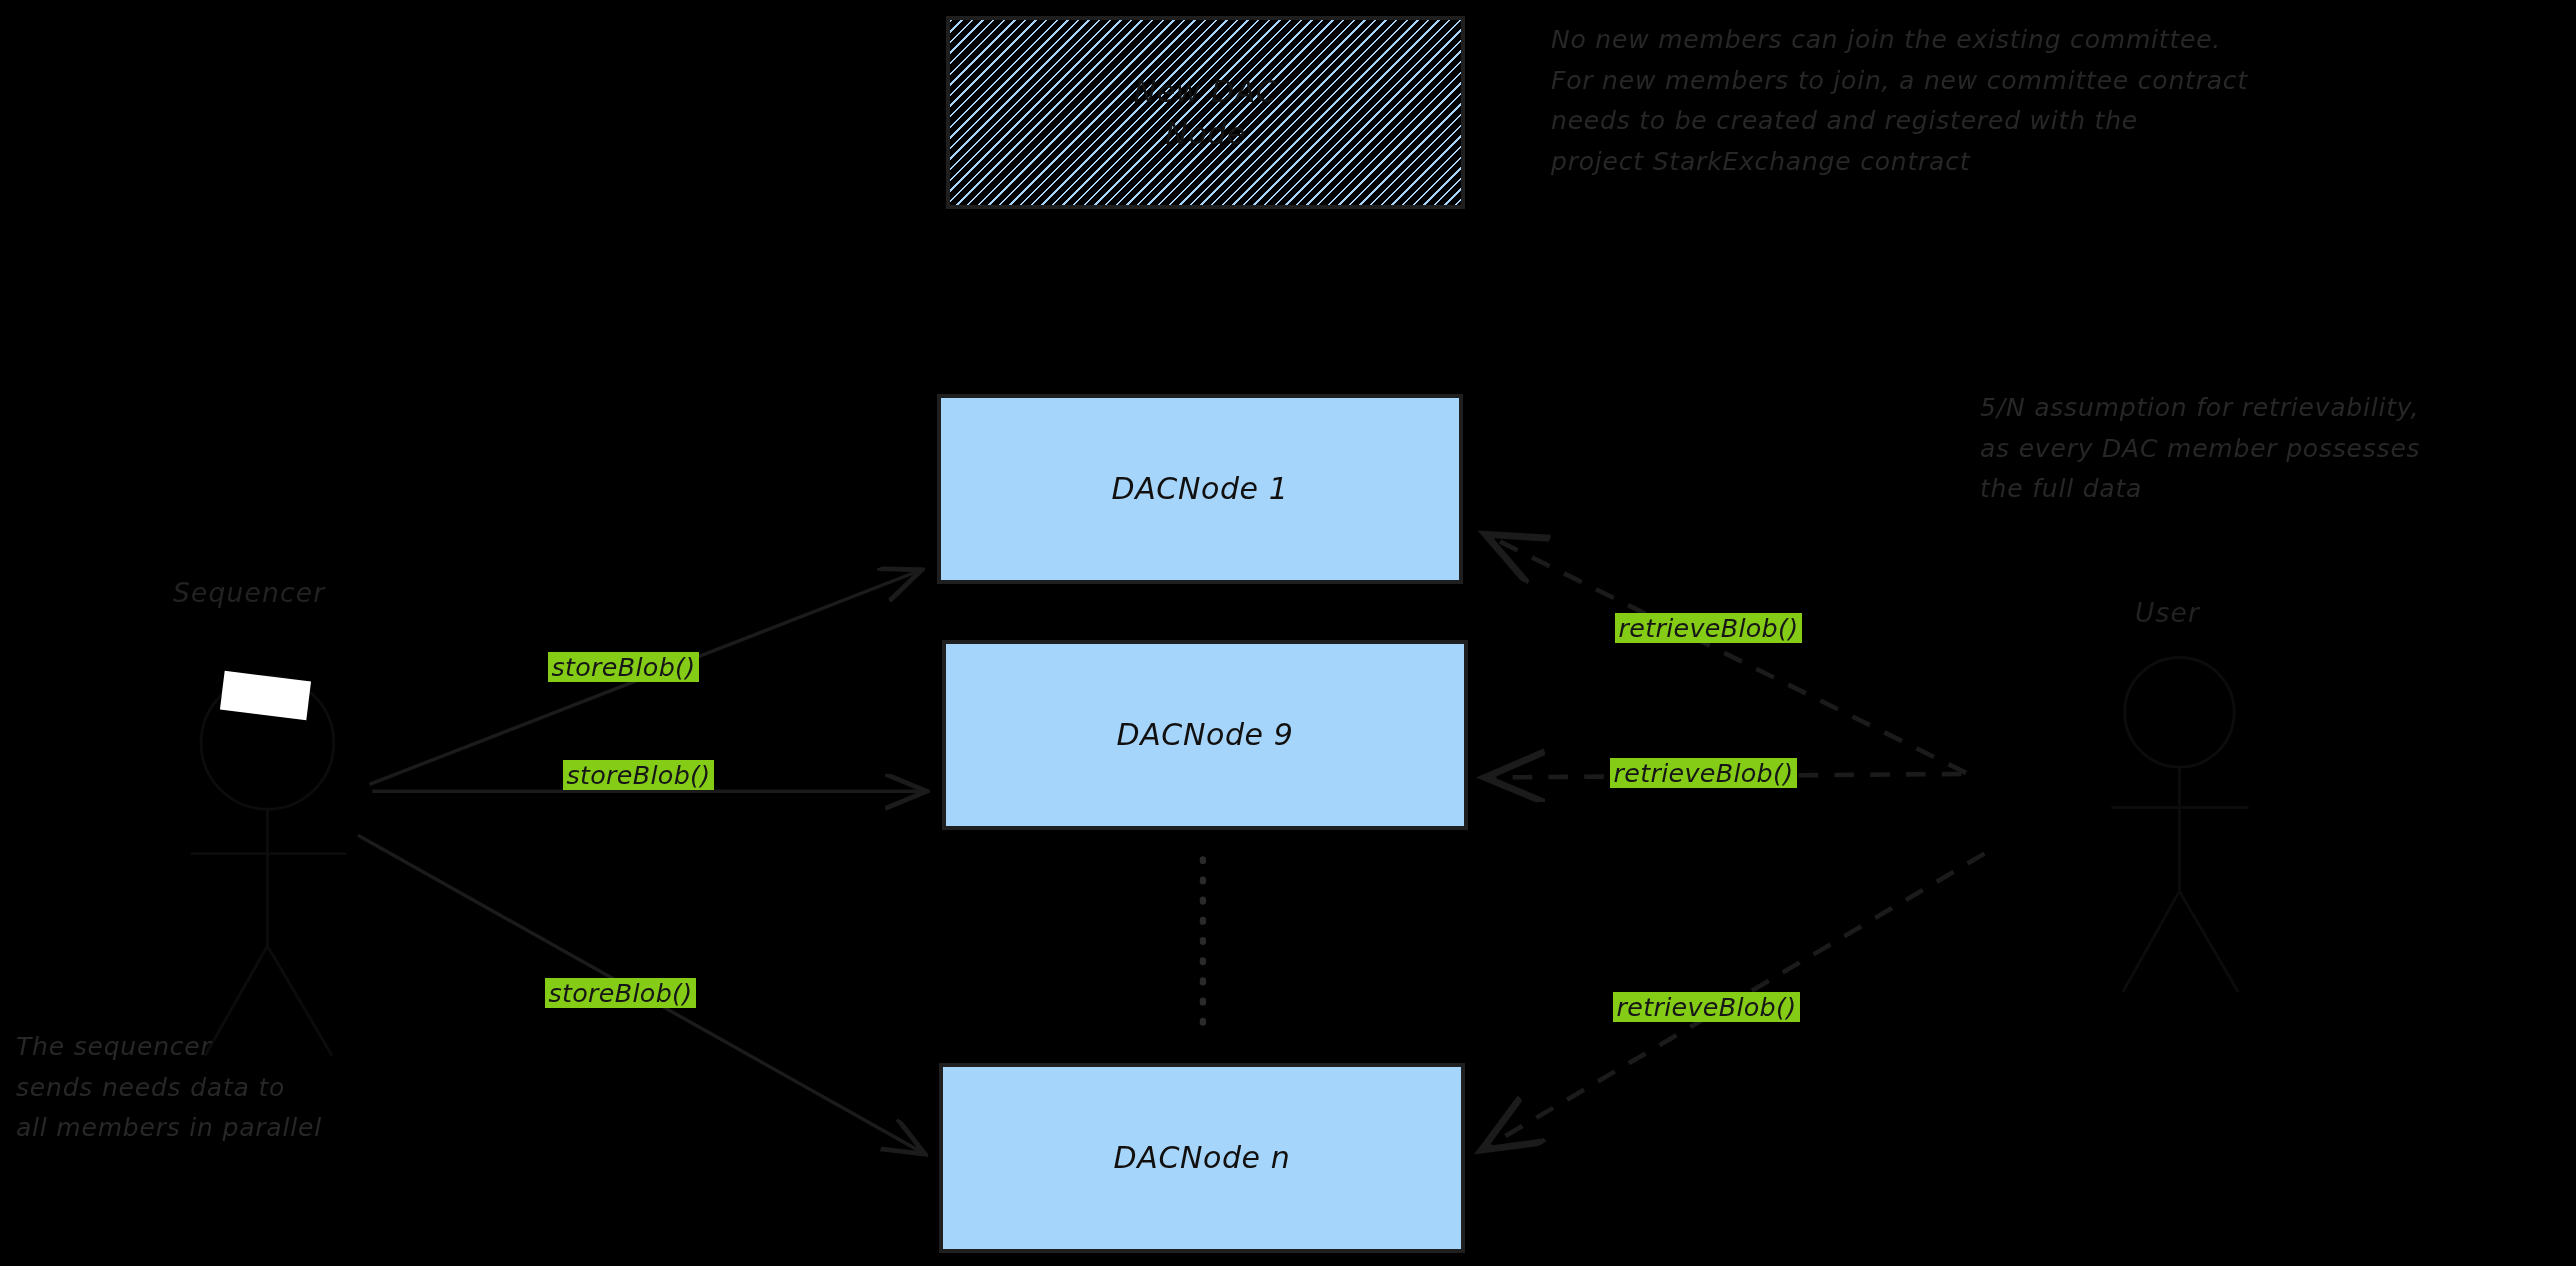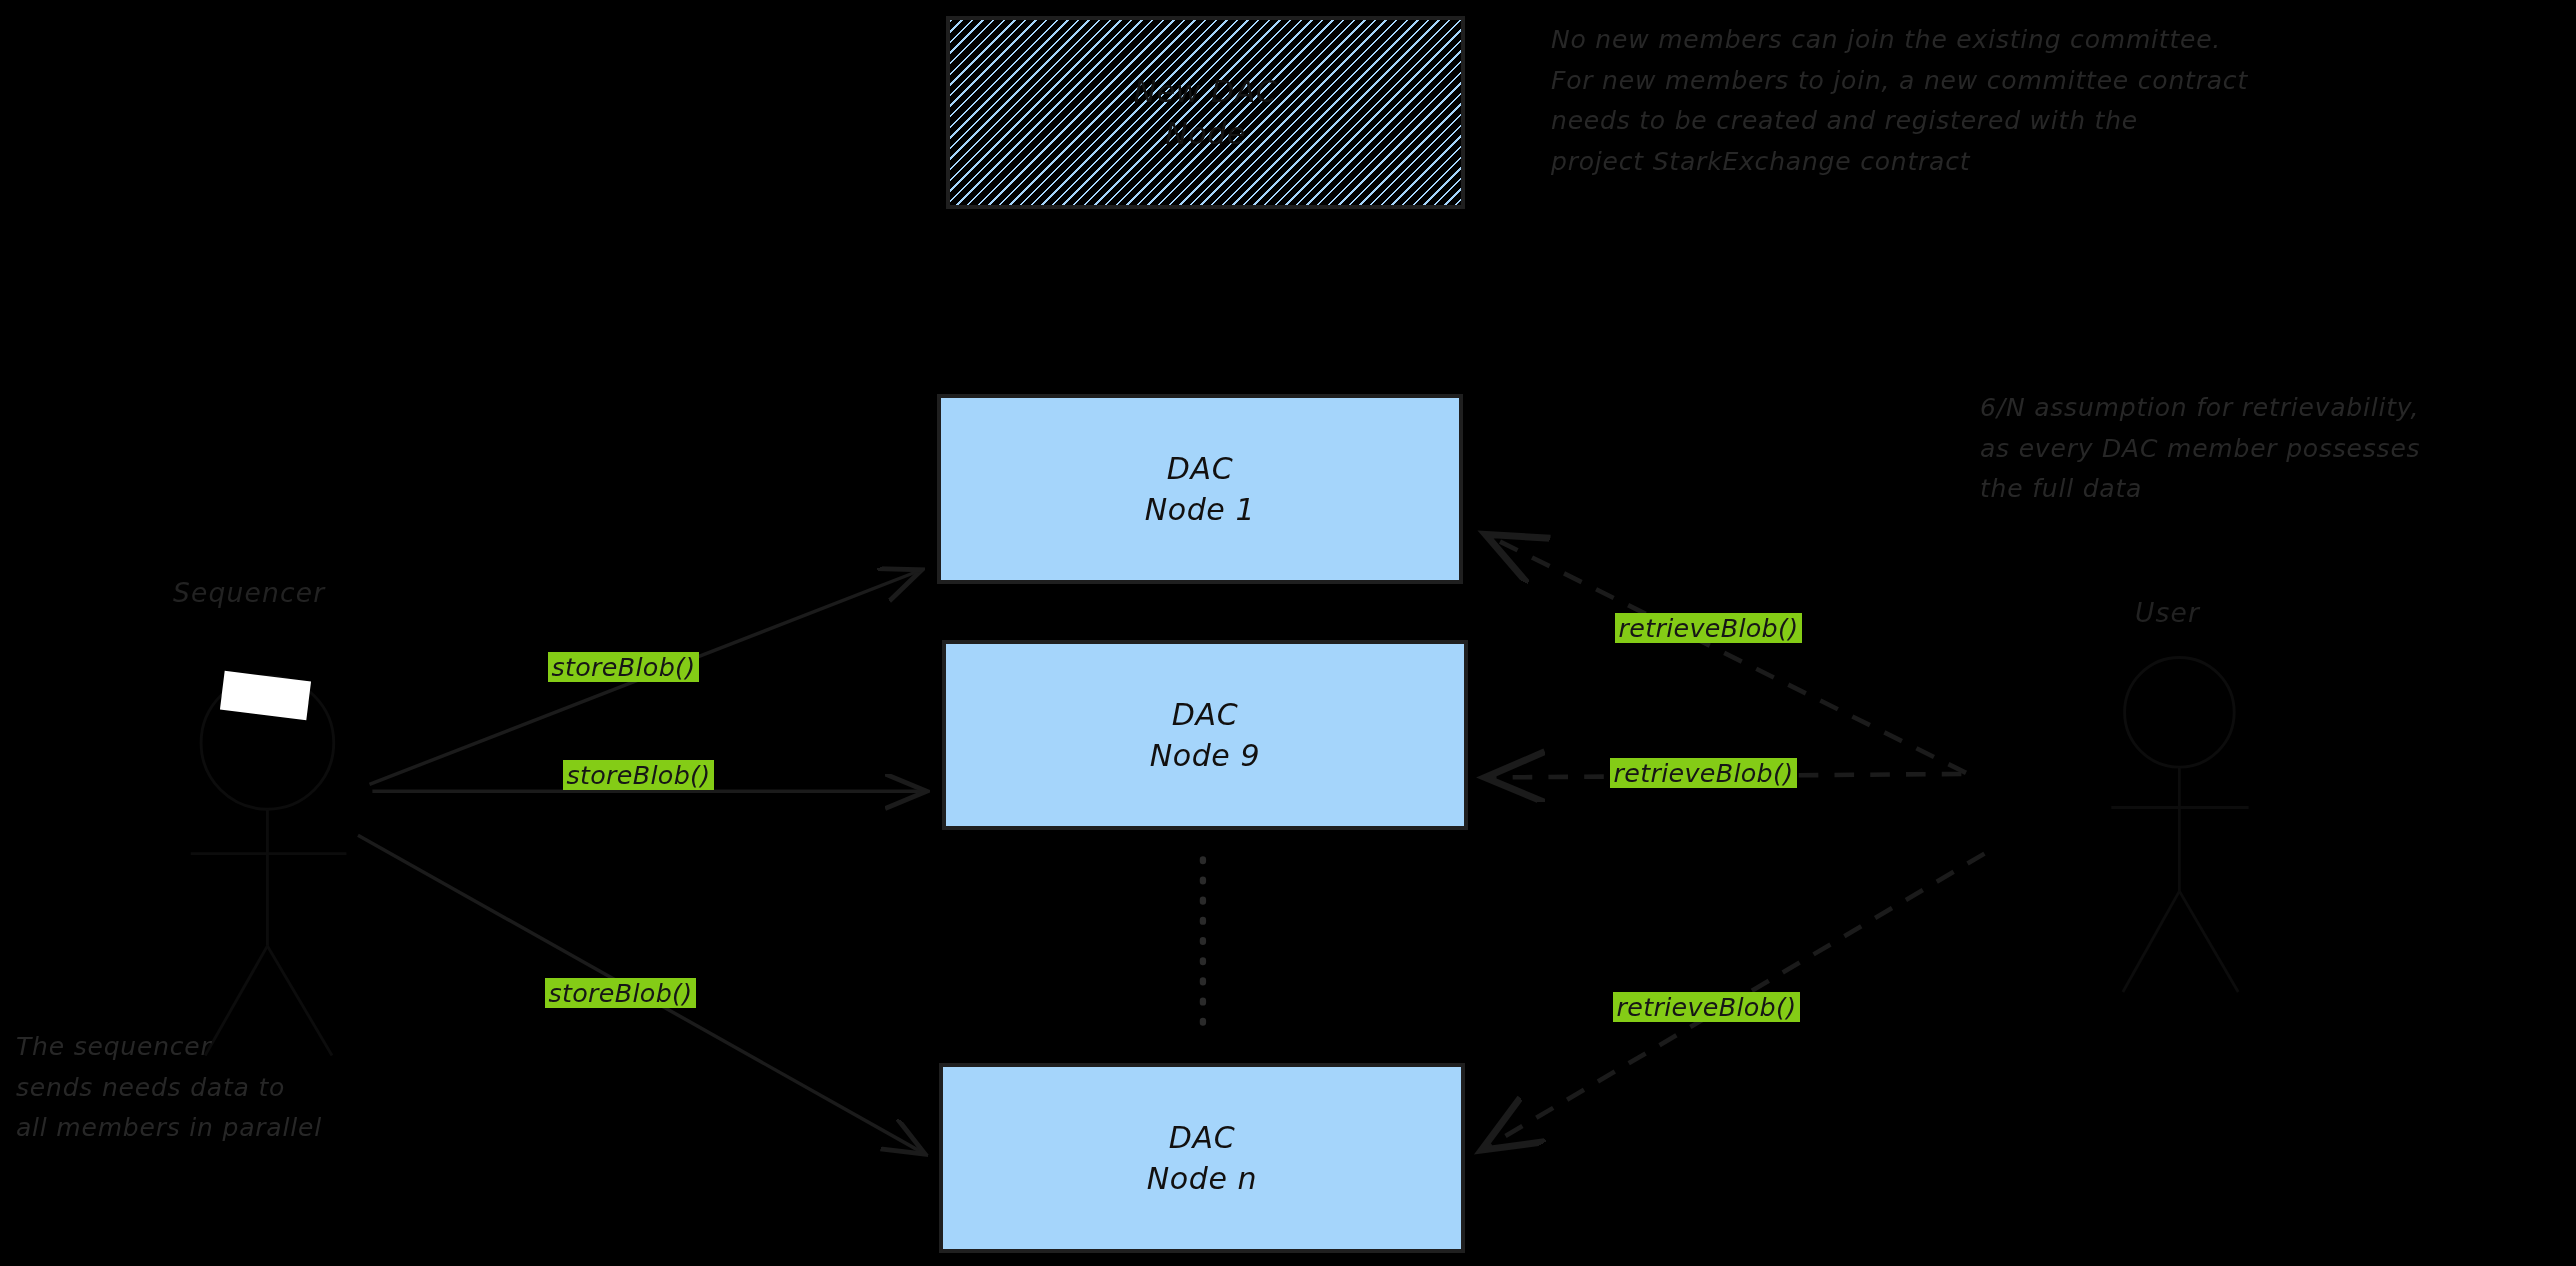--- a/index.html
+++ b/index.html
@@ -16,21 +16,20 @@
     font-family: "DejaVu Sans", sans-serif;
   }
   .abs { position: absolute; }
 
   
   .node-box {
     box-sizing: border-box;
     background: #a5d5fb;
     border: 4px solid #1f1f1f;
     display: flex;
-    flex-direction: column;
     align-items: center;
     justify-content: center;
   }
   .node-box .node-line {
     color: #12100f;
     font-size: 30px;
     font-style: italic;
     line-height: 1.38;
     letter-spacing: 0.6px;
     font-family: "DejaVu Sans", sans-serif;
@@ -182,21 +181,21 @@
 
   <div class="abs edge-label" style="left:1615px; top:613px;">retrieveBlob()</div>
   <div class="abs edge-label" style="left:1610px; top:758px;">retrieveBlob()</div>
   <div class="abs edge-label" style="left:1613px; top:992px;">retrieveBlob()</div>
 
   <div class="abs note" style="left:1551px; top:20px; width:935px;">No new members can join the existing committee.
 For new members to join, a new committee contract
 needs to be created and registered with the
 project StarkExchange contract</div>
 
-  <div class="abs note" style="left:1980px; top:388px; width:594px;">6/N assumption for retrievability,
+  <div class="abs note" style="left:1980px; top:388px; width:594px;">5/N assumption for retrievability,
 as every DAC member possesses
 the full data</div>
 
   <div class="abs note" style="left:16px; top:1027px; width:415px;">The sequencer
 sends needs data to
 all members in parallel</div>
 
 </div>
 
 

